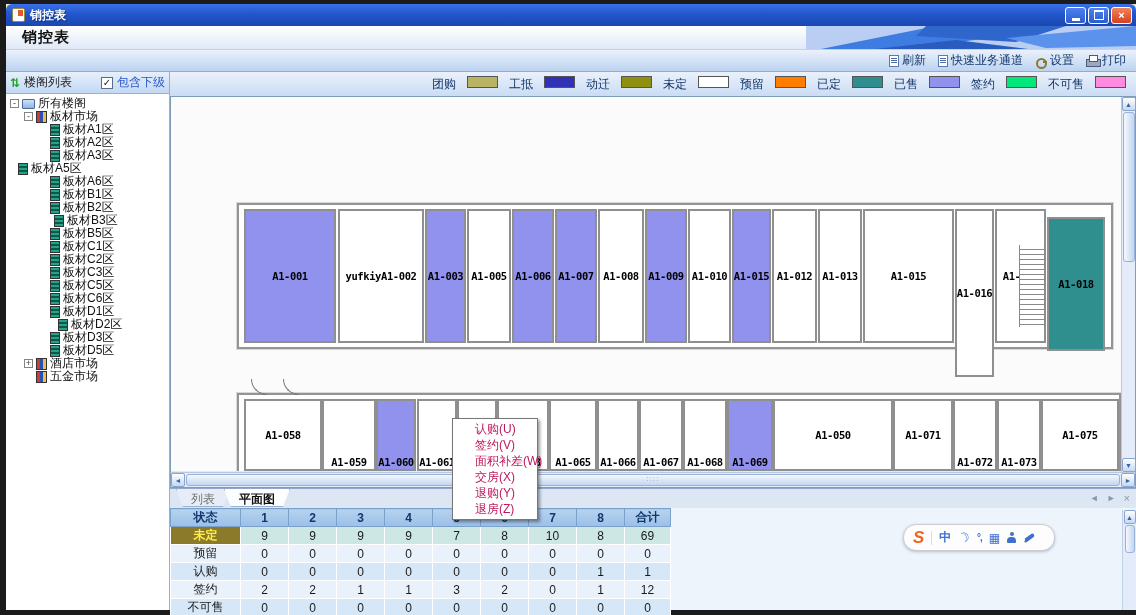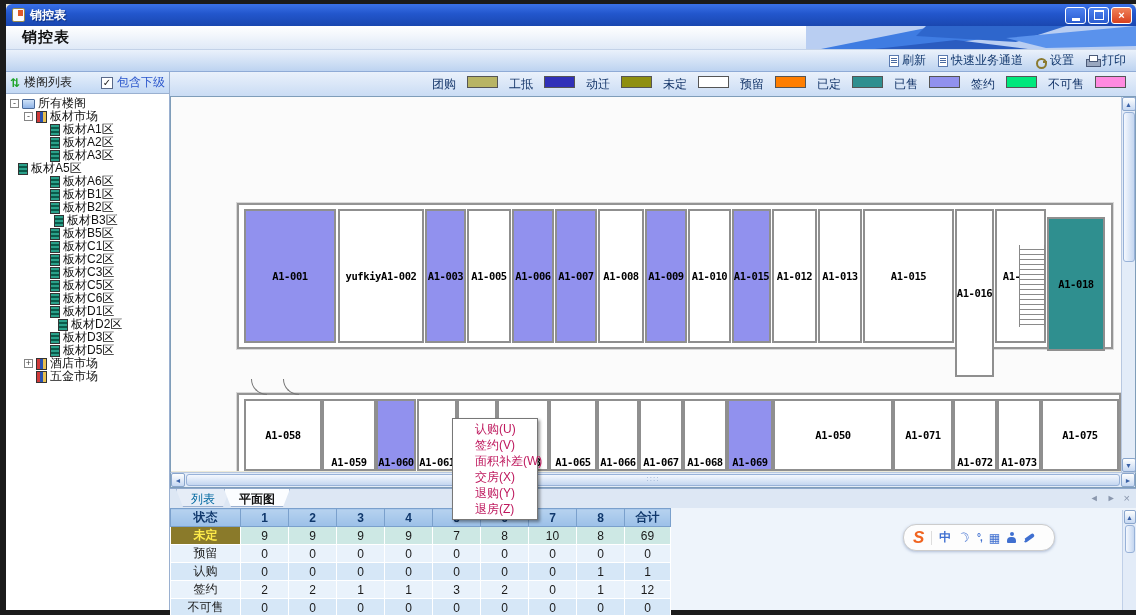--- a/index.html
+++ b/index.html
@@ -108,21 +108,21 @@
   .sthumb-h { height:12px; flex:1; margin:0 1px; background:linear-gradient(#f4f8fe,#c4d6f0);
     border:1px solid #98b2d8; border-radius:3px; position:relative; }
   .sthumb-h::after { content:"::::"; position:absolute; left:50%; top:-1px; transform:translateX(-50%);
     color:#8aa4cc; font-size:8px; letter-spacing:1px; }
   .sthumb-v { width:12px; height:150px; background:linear-gradient(90deg,#f4f8fe,#c4d6f0);
     border:1px solid #98b2d8; border-radius:3px; margin-top:1px; }
   .vsp { flex:1; }
 
   .tabstrip { height:20px; flex:0 0 20px; background:#dde7f4; border-top:1px solid #8fa8cc;
     display:flex; align-items:flex-start; padding-left:6px; position:relative; }
-  .tab { height:18px; padding:2px 14px 0; font-size:12px; color:#0369a1;
+  .tab { height:18px; padding:2px 14px 0; font-size:12px; color:#737373;
     background:#e6edf7; border:1px solid #9ab0d0; border-top:none;
     clip-path:polygon(0 0,100% 0,calc(100% - 7px) 100%,7px 100%); margin-right:-6px; }
   .tab.active { background:#fbfdff; color:#111; font-weight:bold; z-index:2; }
   .tabnav { position:absolute; right:6px; top:3px; display:flex; gap:8px; color:#8a97ad;
     font-size:9px; align-items:center; }
 
   .bottom { flex:1; background:#eef4fb; display:flex; position:relative; min-height:0; }
   table.sct { border-collapse:collapse; width:500px; table-layout:fixed; font-size:12px;
     border:1px solid #5a84b8; align-self:flex-start; }
   .sct th { background:linear-gradient(#b6d2ef,#9cc0e8); color:#10386c; font-weight:bold;

